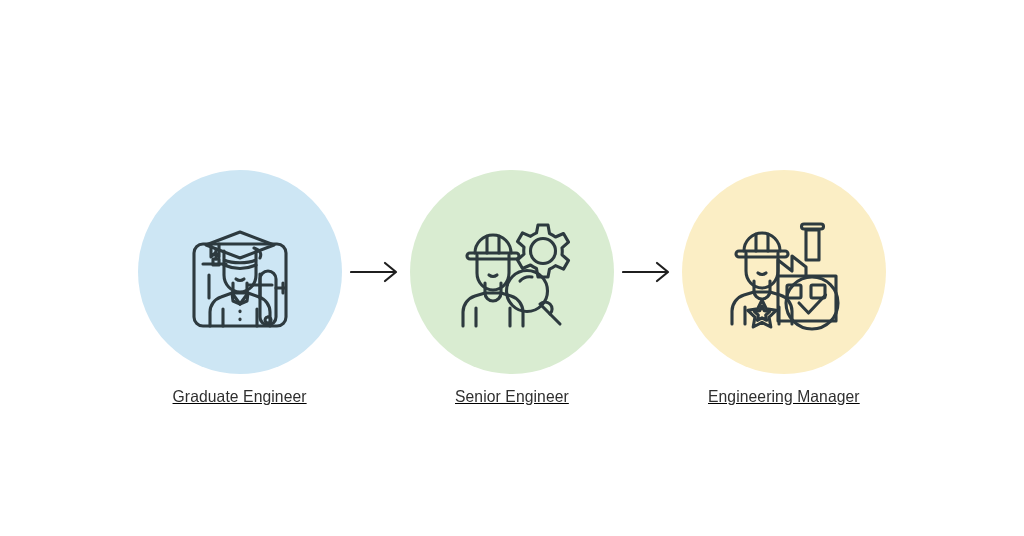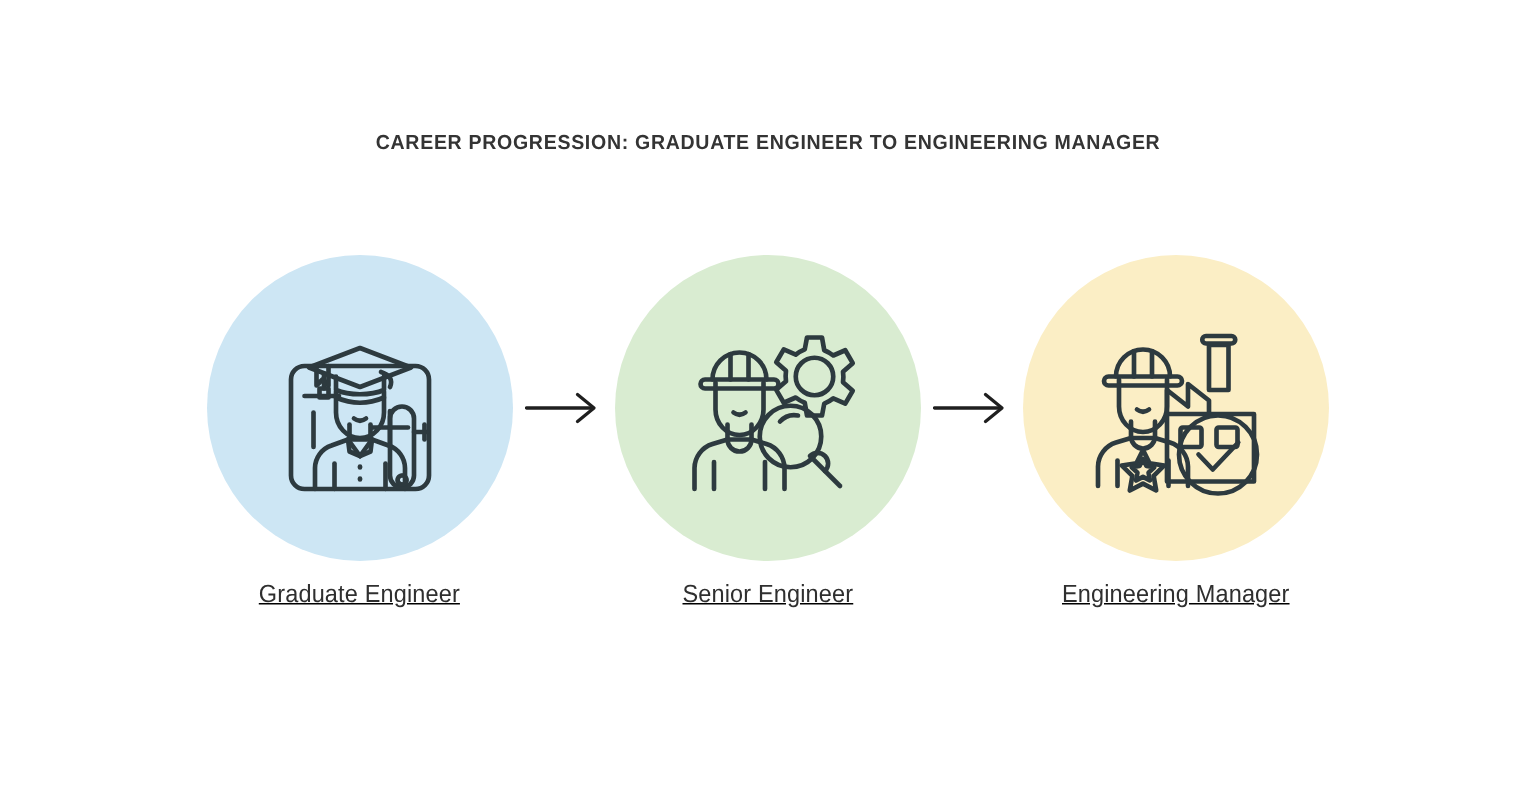--- a/index.html
+++ b/index.html
@@ -96,23 +96,20 @@
     justify-content: center;
     height: 204px;
   }
   .arrow svg { display: block; }
 </style>
 </head>
 <body style="background: rgb(255, 255, 255);">
 
 <div id="infographic">
 
-  <div class="title-wrap">
-    <div class="title" style="color: rgb(52, 52, 52);">CAREER PROGRESSION: GRADUATE ENGINEER TO ENGINEERING MANAGER</div>
-  </div>
 
   <div class="flow">
 
     <div class="stage">
       <div class="circle" style="background:#cde6f4">
         <svg width="120" height="118" viewBox="0 0 120 118" fill="none" stroke="#2d3a3f" stroke-width="3.1" stroke-linecap="round" stroke-linejoin="round">
 
           <path d="M14 40 a9 9 0 0 1 9 -9 H97 a9 9 0 0 1 9 9 V104 a9 9 0 0 1 -9 9 H23 a9 9 0 0 1 -9 -9 Z"></path>
 
           <path d="M23 51 H46"></path>

